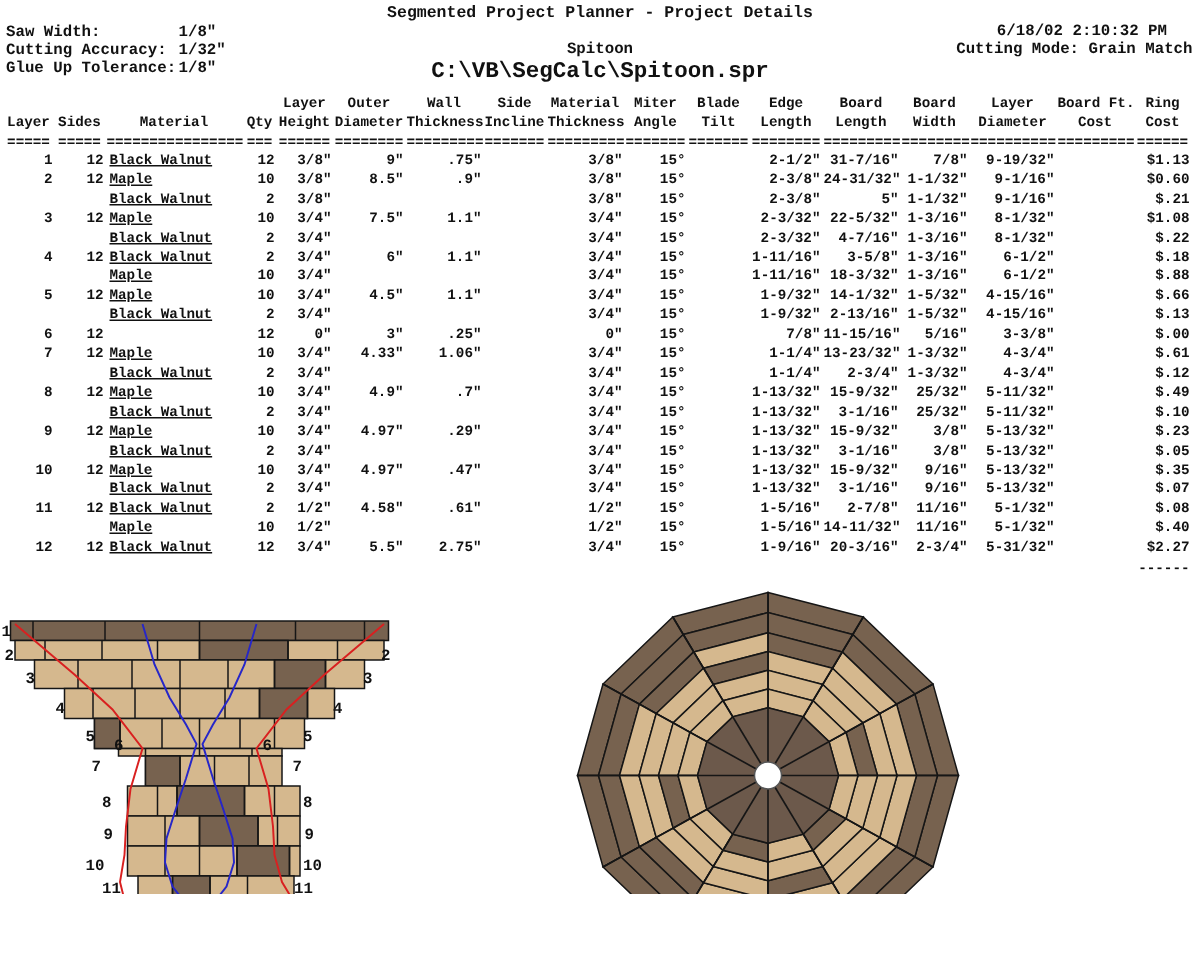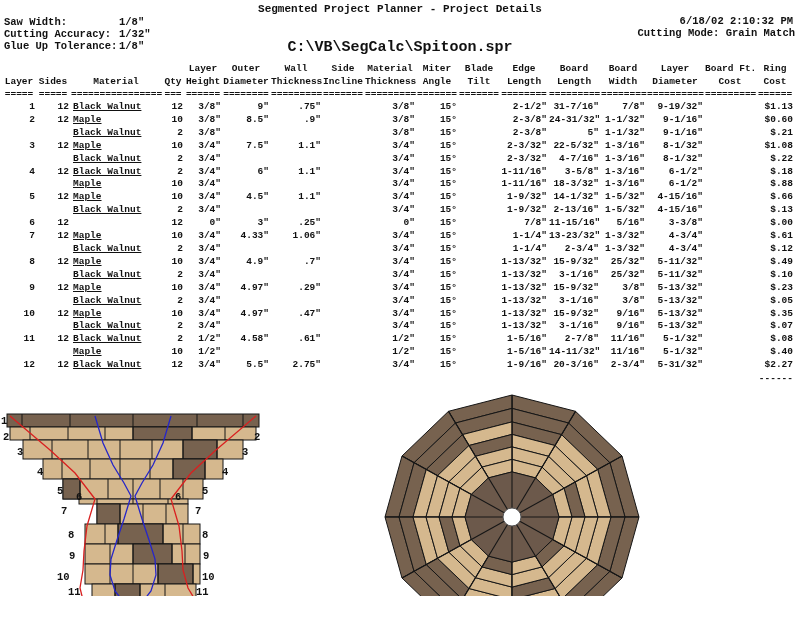--- a/index.html
+++ b/index.html
@@ -1,20 +1,20 @@
 <!DOCTYPE html>
 <html><head>
 <meta charset="utf-8">
 <style>
   html,body{margin:0;padding:0;background:#fff;}
   #page{position:relative;width:800px;height:596px;background:#ffffff;overflow:hidden;
         font-family:"Liberation Mono","DejaVu Sans Mono",monospace;color:#111;font-weight:700;}
   .abs{position:absolute;white-space:nowrap;}
   #report-title{top:3px;left:0;width:800px;text-align:center;font-size:11px;}
-  #timestamp{top:15px;right:7px;font-size:10.5px;}
+  #timestamp{top:15px;right:22px;font-size:10.5px;}
   #cutting-mode{top:27px;right:5px;font-size:10.5px;}
   #settings{top:16px;left:4px;font-size:10.5px;line-height:12px;}
   #settings .lbl{display:inline-block;width:115px;}
   #project-name{top:27px;left:0;width:800px;text-align:center;font-size:10.5px;}
   #project-path{top:39px;left:0;width:800px;text-align:center;font-size:15px;}
   #detail-table{top:62px;left:3px;}
   table{border-collapse:collapse;table-layout:fixed;width:792px;}
   th,td{padding:0 2px 0 0;margin:0;font-size:9.5px;font-weight:700;white-space:nowrap;overflow:hidden;}
   thead th{height:13px;line-height:13px;text-align:center;}
   tbody td{height:12.9px;line-height:12.9px;text-align:right;}
@@ -32,20 +32,21 @@
   <div id="report-title" class="abs">Segmented Project Planner - Project Details</div>
   <div id="timestamp" class="abs">6/18/02 2:10:32 PM</div>
   <div id="cutting-mode" class="abs">Cutting Mode: Grain Match</div>
 
   <div id="settings" class="abs">
     <div><span class="lbl">Saw Width:</span><span>1/8"</span></div>
     <div><span class="lbl">Cutting Accuracy:</span><span>1/32"</span></div>
     <div><span class="lbl">Glue Up Tolerance:</span><span>1/8"</span></div>
   </div>
 
+  <div id="project-name" class="abs">Spitoon</div>
   <div id="project-path" class="abs">C:\VB\SegCalc\Spitoon.spr</div>
 
   <div id="detail-table" class="abs">
     <table id="tbl">
         <colgroup>
           <col style="width: 34px;">
           <col style="width: 34px;">
           <col style="width: 92px;">
           <col style="width: 22px;">
           <col style="width: 38px;">

